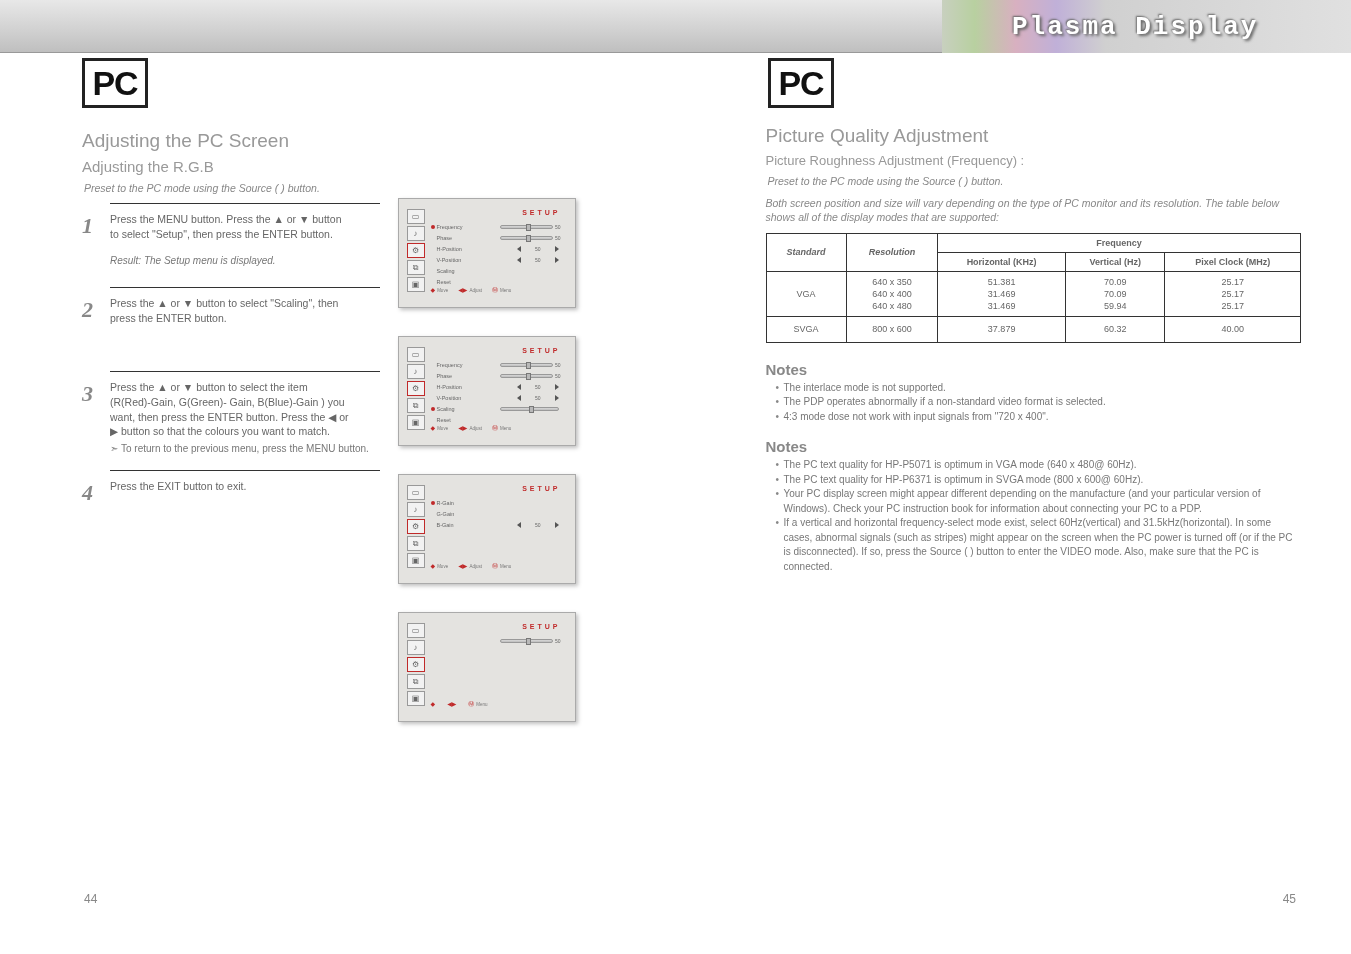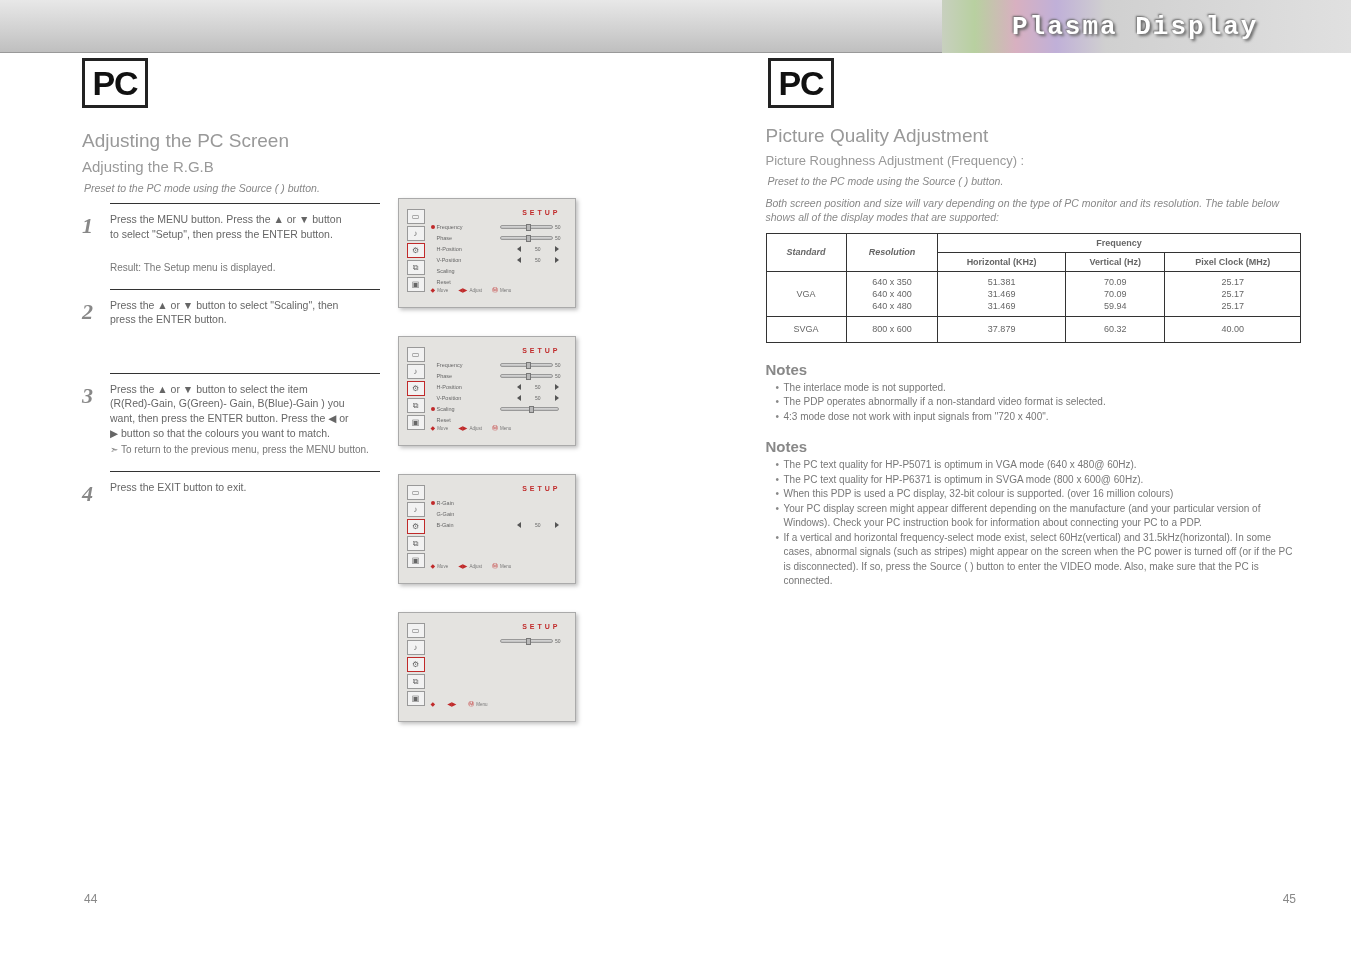--- a/index.html
+++ b/index.html
@@ -101,24 +101,25 @@
     font-style: italic;
     color: #888;
   }
   .step-body {
     font-size: 10.5px;
     color: #666;
     line-height: 1.4;
     max-width: 240px;
   }
   .step-result {
-    margin-top: 19px;
+    margin-top: 12px;
     font-size: 10px;
     color: #777;
     line-height: 1.4;
+    font-style: italic;
   }
   .step-note {
     margin-top: 3px;
     font-size: 10px;
     color: #777;
     line-height: 1.4;
   }
 
   
   .osd-col {
@@ -629,21 +630,20 @@
               <li>4:3 mode dose not work with input signals from  "720 x 400".</li>
             </ul>
           </div>
         </div>
         <div class="note-block">
           <div class="note-head">Notes</div>
           <div class="note-body">
             <ul>
               <li>The PC text quality for HP-P5071 is optimum in VGA mode (640 x 480@ 60Hz).</li>
               <li>The PC text quality for HP-P6371 is optimum in SVGA mode (800 x 600@ 60Hz).</li>
-              <li>When this PDP is used a PC display, 32-bit colour is supported.  (over 16 million colours)</li>
               <li>Your PC display screen might appear different depending on the manufacture (and your particular version of Windows). Check your PC instruction book for information about connecting your PC to a PDP.</li>
               <li>If  a vertical and horizontal frequency-select mode exist, select 60Hz(vertical) and 31.5kHz(horizontal). In some cases, abnormal signals (such as stripes) might appear on the screen when the PC power is turned off (or if the PC is disconnected). If so, press the Source (           ) button to enter the VIDEO mode. Also, make sure that the PC is connected.</li>
             </ul>
           </div>
         </div>
       </div>
   </div>
   <div class="page-num page-num-right">45</div>
 </div>
 

